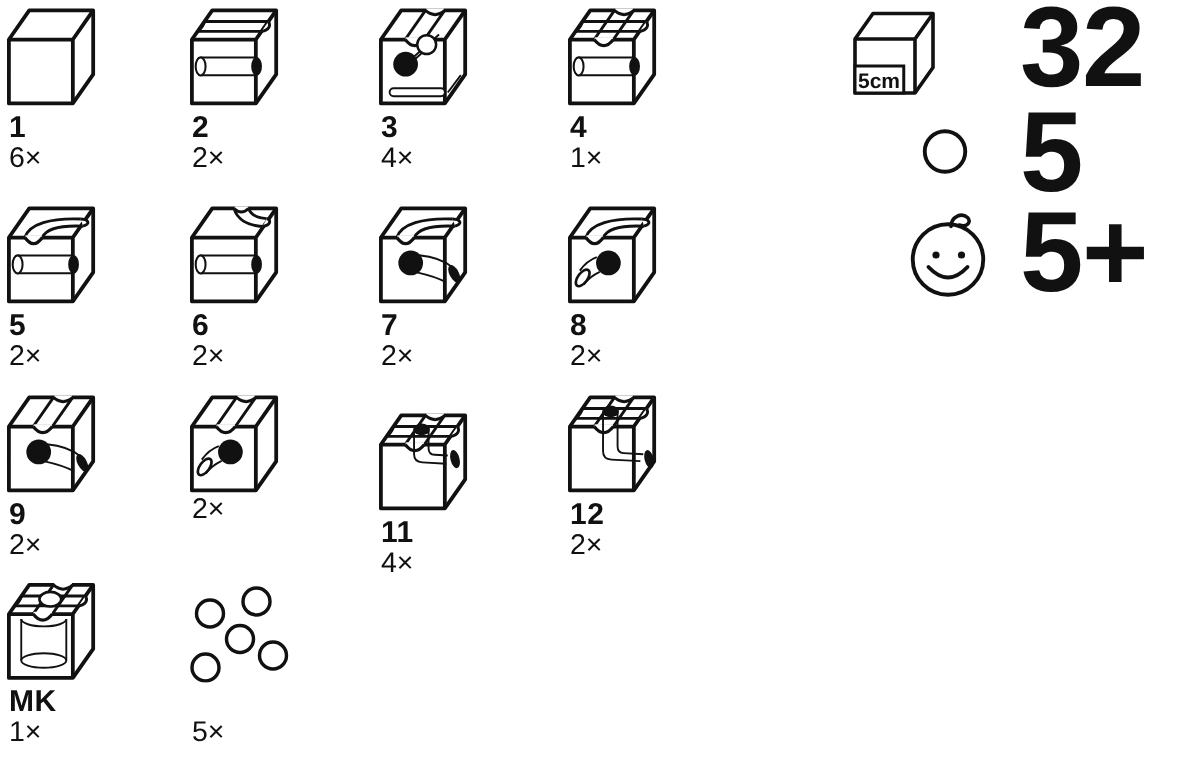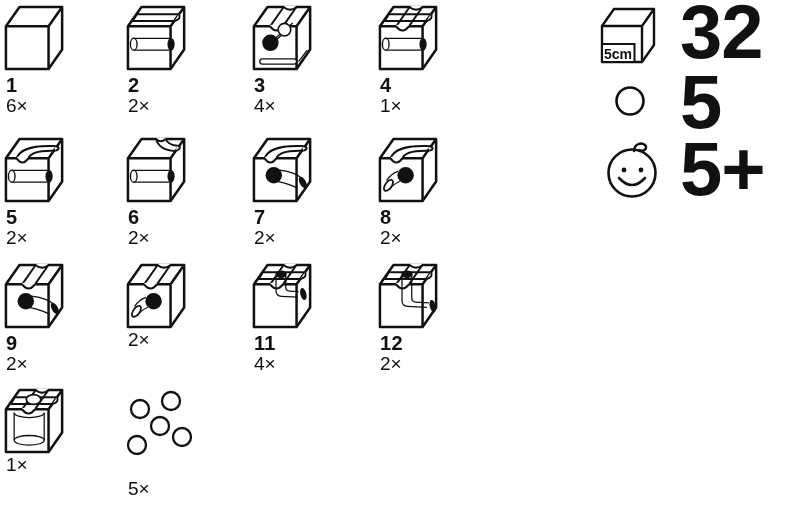--- a/index.html
+++ b/index.html
@@ -205,21 +205,21 @@
       <div class="iconbox">
         <svg width="62" height="70" viewBox="0 0 64 70">
             <use href="#cube-base"></use>
             <use href="#groove-fb"></use>
             <use href="#tunnel-curve-left"></use>
           </svg>
       </div>
       <div class="count">2×</div>
     </div>
 
-    <div class="card" style="left:252px;top:260px">
+    <div class="card" style="left:252px;top:272px">
       <div class="iconbox">
         <svg width="62" height="70" viewBox="0 0 64 70">
             <use href="#cube-base"></use>
             <use href="#groove-cross"></use>
             <use href="#tunnel-vert-high"></use>
           </svg>
       </div>
       <div class="num">11</div>
       <div class="count">4×</div>
     </div>
@@ -237,20 +237,21 @@
     </div>
 
     <div class="card" style="left:4px;top:385px">
       <div class="iconbox">
         <svg width="62" height="70" viewBox="0 0 64 70">
             <use href="#cube-base"></use>
             <use href="#groove-cross"></use>
             <use href="#mk-interior"></use>
           </svg>
       </div>
+      <div class="num">MK</div>
       <div class="count">1×</div>
     </div>
 
     <div class="card" style="left:126px;top:385px">
       <div class="iconbox">
         <svg width="70" height="70" viewBox="0 0 70 70" fill="none" stroke="#111" stroke-width="2.3">
           <circle cx="14" cy="24" r="9"></circle>
           <circle cx="45" cy="16" r="9"></circle>
           <circle cx="34" cy="41" r="9"></circle>
           <circle cx="11" cy="60" r="9"></circle>
@@ -258,21 +259,21 @@
         </svg>
       </div>
       <div class="num"></div>
       <div class="count">5×</div>
     </div>
 
   </div>
 
   <div>
 
-    <div class="absicon" style="left:600px;top:6px">
+    <div class="absicon" style="left:568px;top:6px">
       <svg width="58" height="58" viewBox="0 0 58 58">
         <path d="M2,20 L14,3 L54,3 L54,39 L42,56 L2,56 Z" fill="#fff" stroke="#111" stroke-width="2.4" stroke-linejoin="round"></path>
         <path d="M2,20 L42,20 M42,20 L42,56 M42,20 L54,3" fill="none" stroke="#111" stroke-width="2.4"></path>
         <rect x="2" y="38" width="32.5" height="18" fill="#fff" stroke="#111" stroke-width="2"></rect>
         <text x="4" y="52.5" font-family="Liberation Sans, sans-serif" font-size="14" font-weight="bold" fill="#111">5cm</text>
       </svg>
     </div>
     <div class="bignum" style="top:-6px">32</div>
 
     <div class="absicon" style="left:613px;top:84px">

